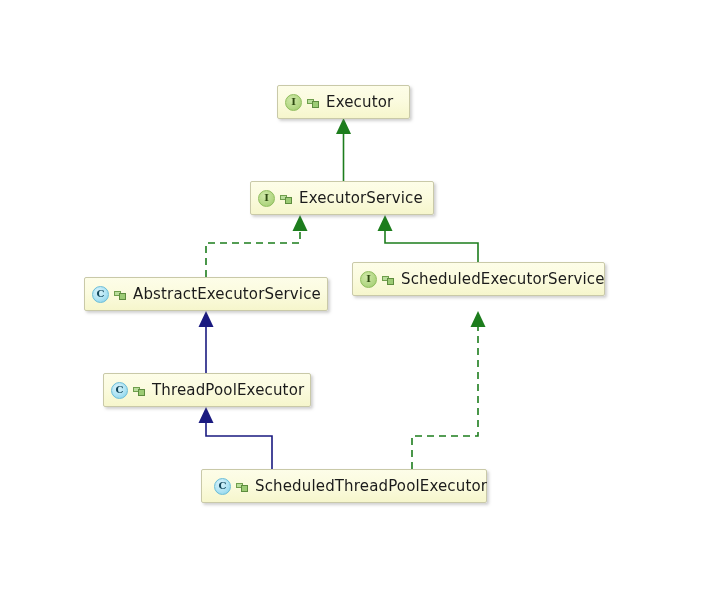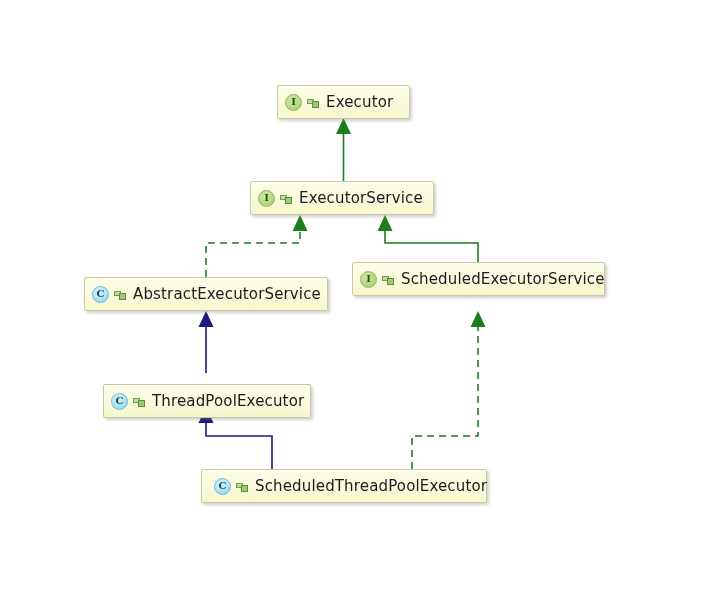--- a/index.html
+++ b/index.html
@@ -194,21 +194,21 @@
     <span class="icon-visibility"></span>
     <span class="uml-node-label">AbstractExecutorService</span>
   </div>
 
   <div class="uml-node" id="node-scheduledexecutorservice" style="left: 352px; top: 262px; width: 253px; height: 34px;">
     <span class="icon-stereotype interface"></span>
     <span class="icon-visibility"></span>
     <span class="uml-node-label">ScheduledExecutorService</span>
   </div>
 
-  <div class="uml-node" id="node-threadpoolexecutor" style="left: 103px; top: 384px; width: 208px; height: 34px;">
+  <div class="uml-node" id="node-threadpoolexecutor" style="left: 103px; top: 373px; width: 208px; height: 34px;">
     <span class="icon-stereotype klass"></span>
     <span class="icon-visibility"></span>
     <span class="uml-node-label">ThreadPoolExecutor</span>
   </div>
 
   <div class="uml-node" id="node-scheduledthreadpoolexecutor" style="left: 201px; top: 469px; width: 286px; height: 34px; padding-left: 12px;">
     <span class="icon-stereotype klass"></span>
     <span class="icon-visibility"></span>
     <span class="uml-node-label">ScheduledThreadPoolExecutor</span>
   </div>

